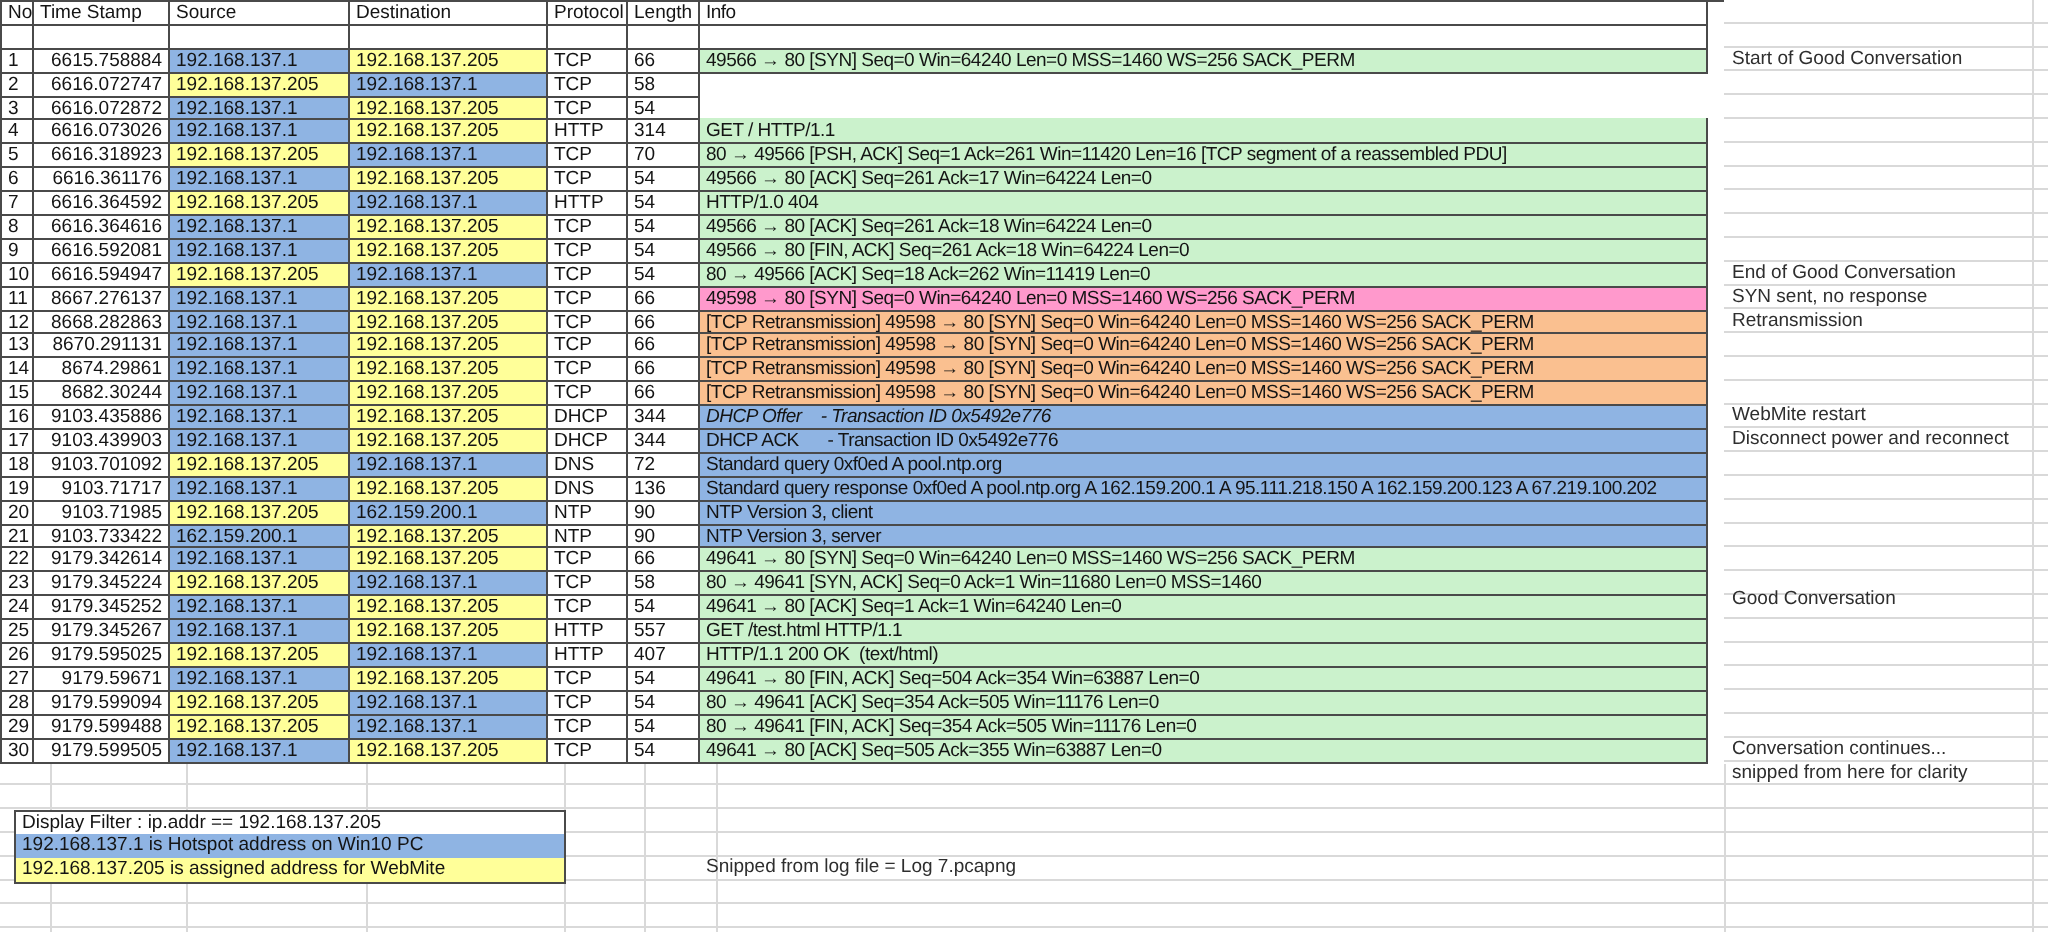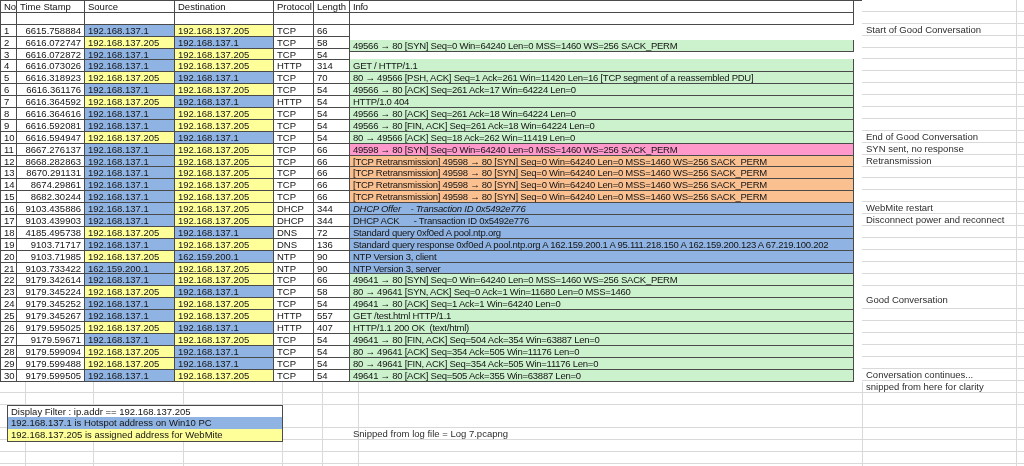--- a/index.html
+++ b/index.html
@@ -59,21 +59,21 @@
       <div class="cell c-info"></div>
     </div>
     <div id="rows">
         <div class="row">
           <div class="cell c-no">1</div>
           <div class="cell c-time">6615.758884</div>
           <div class="cell c-src" style="background: rgb(143, 180, 227);">192.168.137.1</div>
           <div class="cell c-dst" style="background: rgb(255, 255, 153);">192.168.137.205</div>
           <div class="cell c-proto">TCP</div>
           <div class="cell c-len">66</div>
-          <div class="cell c-info" style="background: rgb(203, 242, 204); margin-top: 15px;">49566 → 80 [SYN] Seq=0 Win=64240 Len=0 MSS=1460 WS=256 SACK_PERM</div>
+          <div class="cell c-info" style="background: rgb(203, 242, 204);">49566 → 80 [SYN] Seq=0 Win=64240 Len=0 MSS=1460 WS=256 SACK_PERM</div>
         </div>
         <div class="row">
           <div class="cell c-no">2</div>
           <div class="cell c-time">6616.072747</div>
           <div class="cell c-src" style="background: rgb(255, 255, 153);">192.168.137.205</div>
           <div class="cell c-dst" style="background: rgb(143, 180, 227);">192.168.137.1</div>
           <div class="cell c-proto">TCP</div>
           <div class="cell c-len">58</div>
         </div>
         <div class="row">
@@ -206,21 +206,21 @@
           <div class="cell c-no">17</div>
           <div class="cell c-time">9103.439903</div>
           <div class="cell c-src" style="background: rgb(143, 180, 227);">192.168.137.1</div>
           <div class="cell c-dst" style="background: rgb(255, 255, 153);">192.168.137.205</div>
           <div class="cell c-proto">DHCP</div>
           <div class="cell c-len">344</div>
           <div class="cell c-info" style="background: rgb(143, 180, 227);">DHCP ACK      - Transaction ID 0x5492e776</div>
         </div>
         <div class="row">
           <div class="cell c-no">18</div>
-          <div class="cell c-time">4185.495738</div>
+          <div class="cell c-time">9103.701092</div>
           <div class="cell c-src" style="background: rgb(255, 255, 153);">192.168.137.205</div>
           <div class="cell c-dst" style="background: rgb(143, 180, 227);">192.168.137.1</div>
           <div class="cell c-proto">DNS</div>
           <div class="cell c-len">72</div>
           <div class="cell c-info" style="background: rgb(143, 180, 227);">Standard query 0xf0ed A pool.ntp.org</div>
         </div>
         <div class="row">
           <div class="cell c-no">19</div>
           <div class="cell c-time">9103.71717</div>
           <div class="cell c-src" style="background: rgb(143, 180, 227);">192.168.137.1</div>

